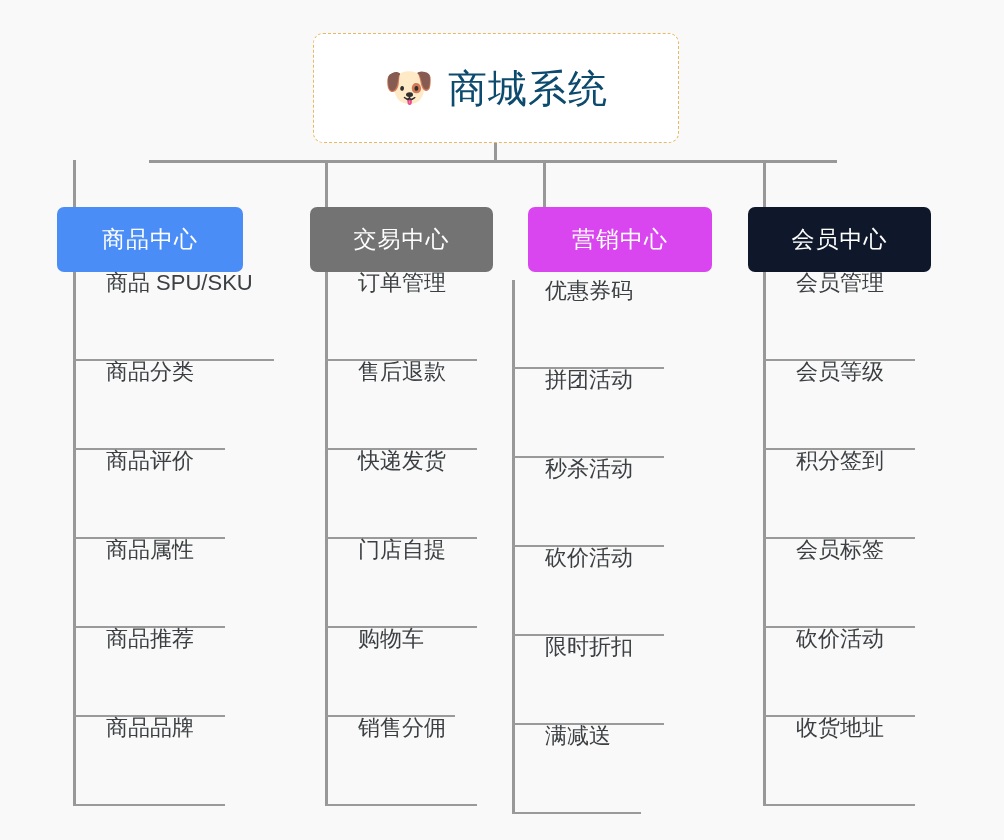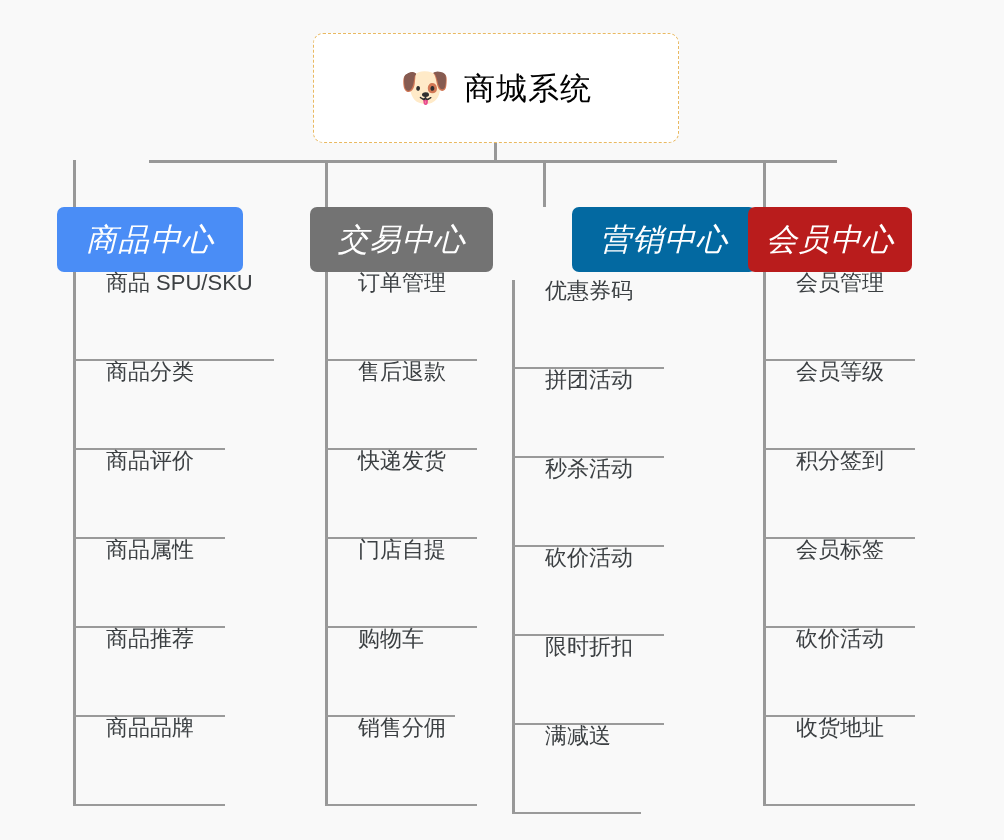--- a/index.html
+++ b/index.html
@@ -35,22 +35,22 @@
     justify-content: center;
     gap: 14px;
   }
   .root-emoji {
     font-size: 40px;
     line-height: 1;
     display: block;
     transform: translateY(-1px);
   }
   .root-title {
-    font-size: 31px;
-    color: #000000;
+    font-size: 39px;
+    color: #0c4a6e;
     letter-spacing: 1px;
     white-space: nowrap;
     line-height: 1;
   }
 
   
   .conn {
     position: absolute;
     background: #989898;
   }
@@ -77,26 +77,25 @@
     position: absolute;
     top: 207px;
     height: 65px;
     box-sizing: border-box;
     border-radius: 7px;
     display: flex;
     align-items: center;
     justify-content: center;
   }
   .cat-label {
-    font-size: 31px;
+    font-size: 23px;
     color: #ffffff;
     white-space: nowrap;
     letter-spacing: 1px;
     line-height: 1;
-    font-style: italic;
   }
 
   
   .branch {
     position: absolute;
     top: 272px;
   }
   .branch-spine {
     position: absolute;
     left: 0;
@@ -197,21 +196,21 @@
         <div class="leaf">
           <div class="leaf-underline" style="width: 130px;"></div>
           <span class="leaf-label">购物车</span>
         </div>
         <div class="leaf">
           <div class="leaf-underline" style="width: 152px;"></div>
           <span class="leaf-label">销售分佣</span>
         </div>
       </div>
       <div class="conn conn-drop" style="left: 543px;"></div>
-      <div class="cat-box" style="left: 528px; width: 184px; background: #0369a1; margin-left: 44px;">
+      <div class="cat-box" style="left: 528px; width: 184px; background: #d946ef;">
         <span class="cat-label">营销中心</span>
       </div>
       <div class="branch" style="left: 512px; margin-top: 8px;">
         <div class="branch-spine" style="height: 534px;"></div>
         <div class="leaf">
           <div class="leaf-underline" style="width: 152px;"></div>
           <span class="leaf-label">优惠券码</span>
         </div>
         <div class="leaf">
           <div class="leaf-underline" style="width: 152px;"></div>
@@ -228,21 +227,21 @@
         <div class="leaf">
           <div class="leaf-underline" style="width: 152px;"></div>
           <span class="leaf-label">限时折扣</span>
         </div>
         <div class="leaf">
           <div class="leaf-underline" style="width: 129px;"></div>
           <span class="leaf-label">满减送</span>
         </div>
       </div>
       <div class="conn conn-drop" style="left: 763px;"></div>
-      <div class="cat-box" style="left: 748px; width: 164px; background: #b91c1c; align-items: center;">
+      <div class="cat-box" style="left: 748px; width: 183px; background: #0f172a; align-items: center;">
         <span class="cat-label">会员中心</span>
       </div>
       <div class="branch" style="left: 763px;">
         <div class="branch-spine" style="height: 534px;"></div>
         <div class="leaf">
           <div class="leaf-underline" style="width: 152px;"></div>
           <span class="leaf-label">会员管理</span>
         </div>
         <div class="leaf">
           <div class="leaf-underline" style="width: 152px;"></div>

